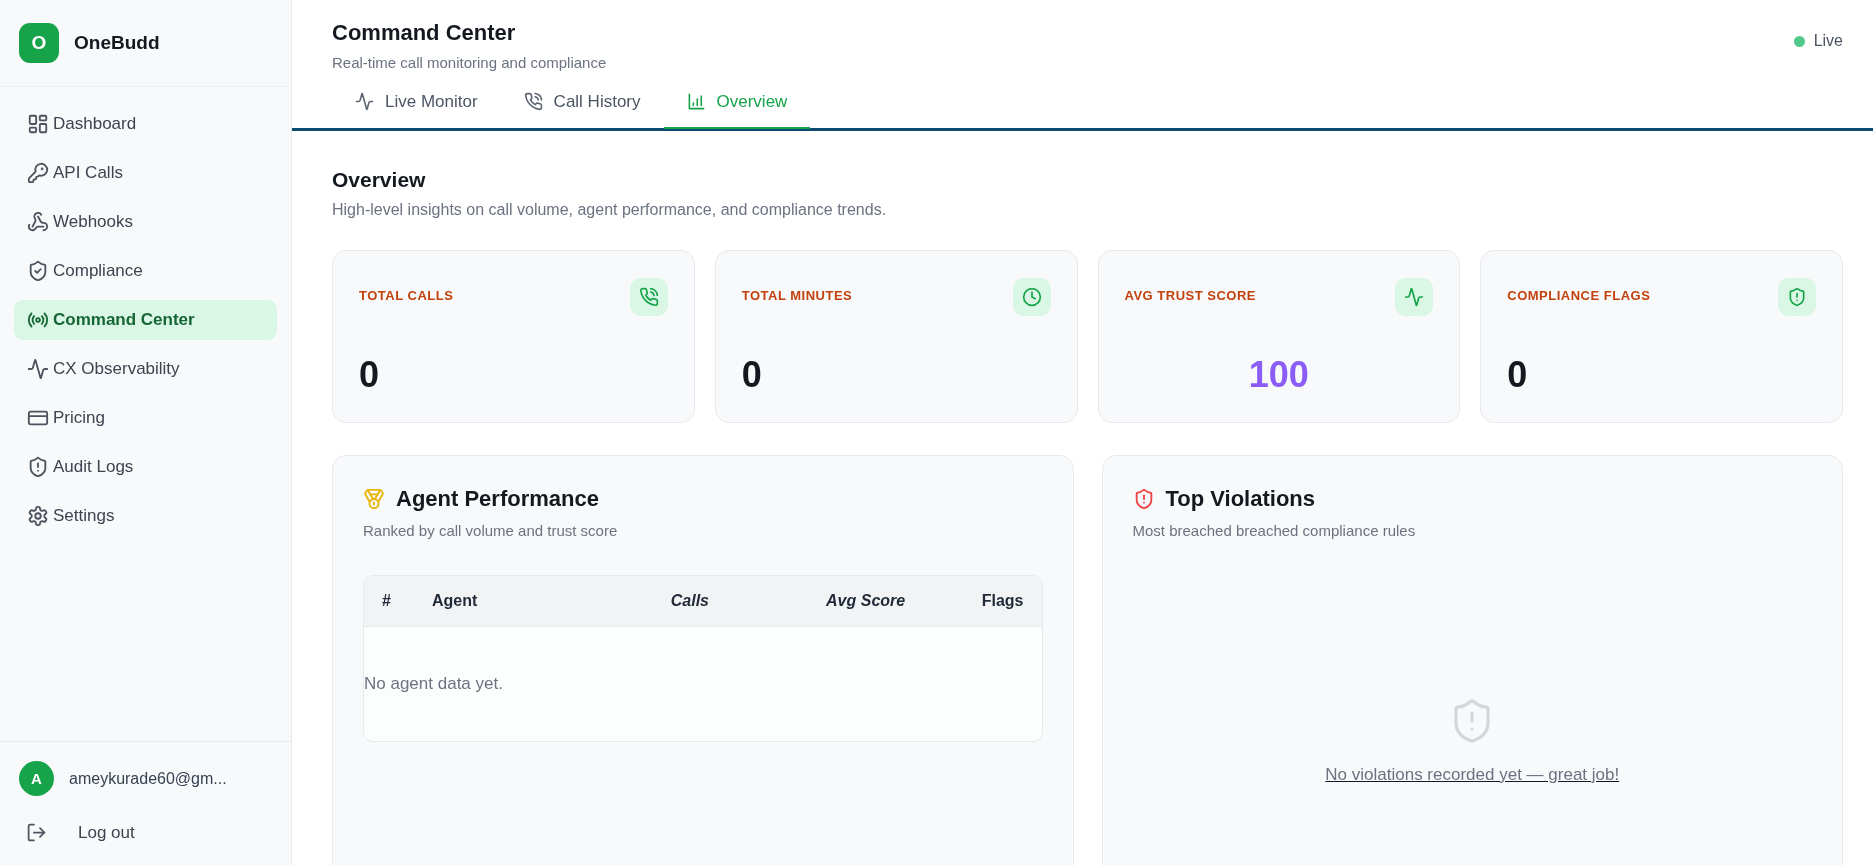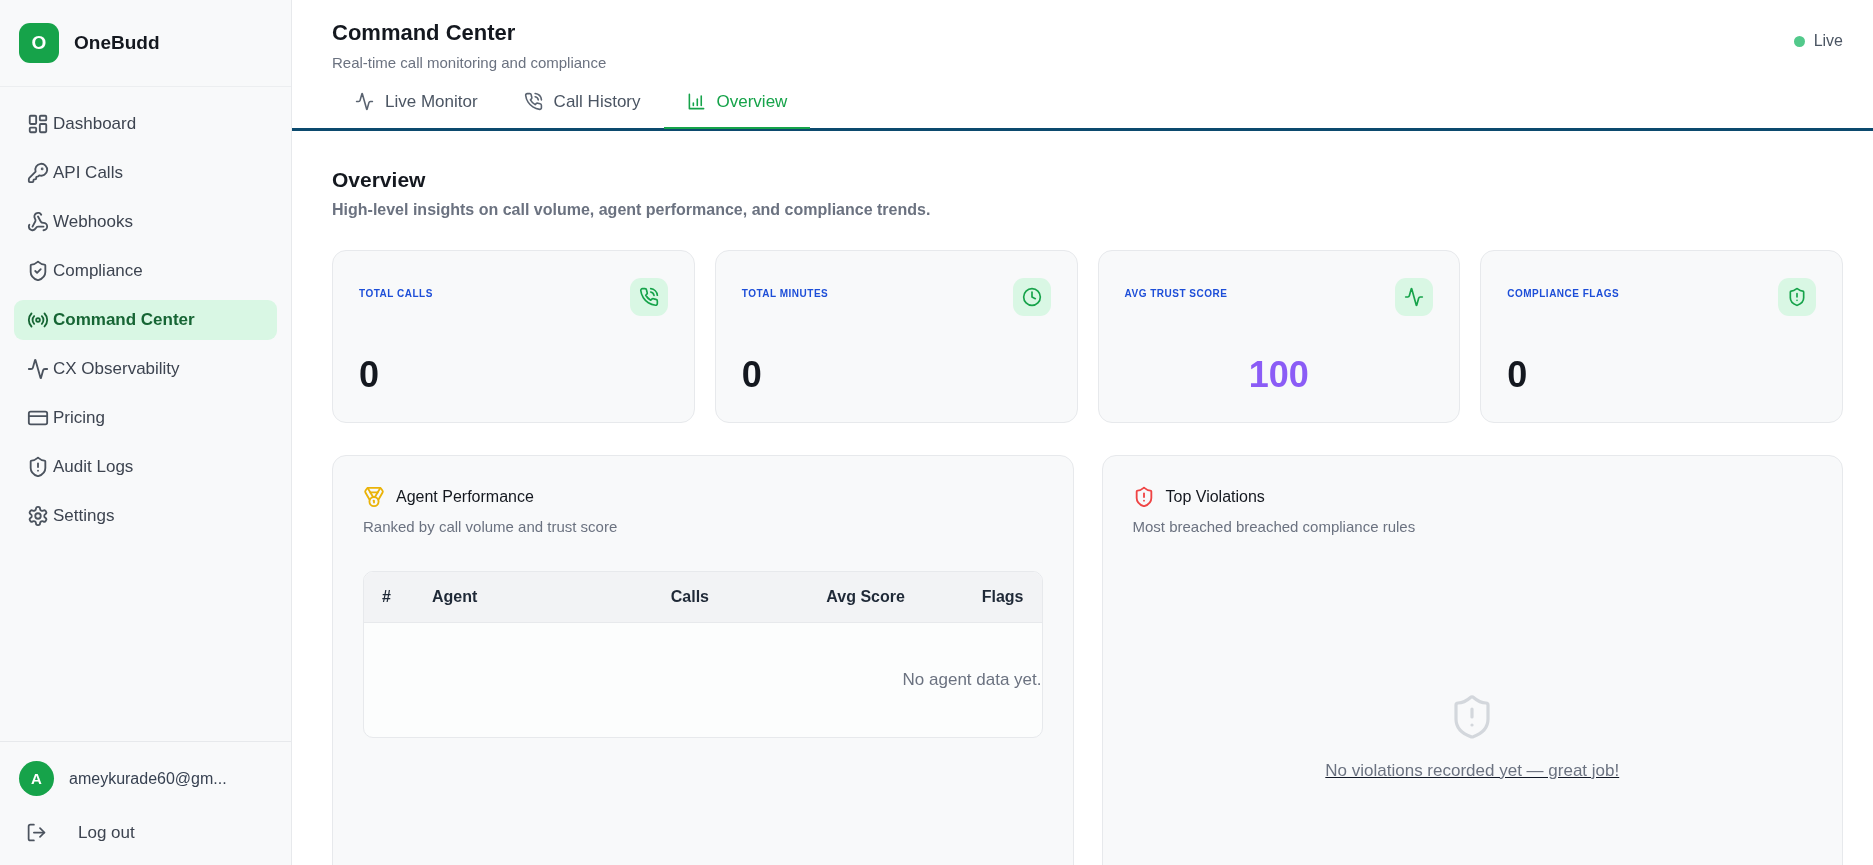--- a/index.html
+++ b/index.html
@@ -92,38 +92,38 @@
     border-bottom: 2px solid transparent;
     margin-bottom: -1px;
     cursor: pointer;
   }
   .tab svg { color: #5a6370; }
   .tab.active { color: #16a34a; font-weight: 500; border-bottom-color: #16a34a; }
   .tab.active svg { color: #16a34a; }
 
   .content { padding: 37px 30px 0 40px; flex: 1; overflow: hidden; }
   .section-heading { font-size: 21px; font-weight: 700; color: #14181f; }
-  .section-subheading { font-size: 16px; color: #6b7280; margin-top: 9px; font-weight: bold; }
+  .section-subheading { font-size: 16px; color: #6b7280; margin-top: 9px; }
 
   
   .cards {
     display: grid; grid-template-columns: repeat(4, 1fr); gap: 20px;
     margin-top: 31px;
   }
   .card {
     height: 173px;
     background: #f8f9fa;
     border: 1px solid #e7e9ec;
     border-radius: 14px;
     padding: 27px 26px 26px 26px;
     display: flex; flex-direction: column; justify-content: space-between;
   }
   .card-top { display: flex; justify-content: space-between; align-items: flex-start; }
   .card-label {
-    font-size: 10px; font-weight: 600; color: #1d4ed8;
+    font-size: 13px; font-weight: 600; color: #c2410c;
     letter-spacing: 0.5px; padding-top: 10px;
   }
   .card-chip {
     width: 38px; height: 38px; border-radius: 11px;
     background: #d9f7e4; color: #16a34a;
     display: flex; align-items: center; justify-content: center;
   }
   .card-value { font-size: 36px; font-weight: 700; color: #14181f; }
   .card-value.green { color: #8b5cf6; text-align: center; }
 
@@ -133,45 +133,45 @@
     margin-top: 32px;
   }
   .panel {
     background: #f8f9fa;
     border: 1px solid #e7e9ec;
     border-radius: 14px;
     padding: 30px;
     height: 545px;
   }
   .panel-title-row { display: flex; align-items: center; gap: 11px; }
-  .panel-title { font-size: 16px; font-weight: 400; color: #14181f; }
+  .panel-title { font-size: 22px; font-weight: 700; color: #14181f; }
   .icon-gold { color: #eab308; }
   .icon-red { color: #ef4444; }
   .panel-sub { font-size: 15px; color: #6b7280; margin-top: 10px; }
 
   .agent-table {
     margin-top: 36px;
     background: #fcfdfd;
     border: 1px solid #e7e9ec;
     border-radius: 10px;
     overflow: hidden;
   }
   .table-header {
     display: grid;
     grid-template-columns: 50px 170px 1fr 1fr 70px;
     padding: 16px 18px;
     background: #f2f3f5;
     border-bottom: 1px solid #e7e9ec;
     font-size: 16px; font-weight: 700; color: #1f2937;
   }
-  .th-center { text-align: center; }
+  .th-center { text-align: center; font-style: italic; }
   .th-right { text-align: right; }
   .table-empty {
     padding: 47px 0;
-    text-align: right;
+    text-align: left;
     font-size: 17px; color: #6b7280;
   }
 
   .violations-empty { text-align: center; margin-top: 158px; text-decoration: underline; }
   .violations-empty svg { margin: 0 auto; color: #d3d7dc; }
   .violations-empty-text { margin-top: 20px; font-size: 17px; color: #6b7280; }
 </style>
 </head>
 <body>
 

